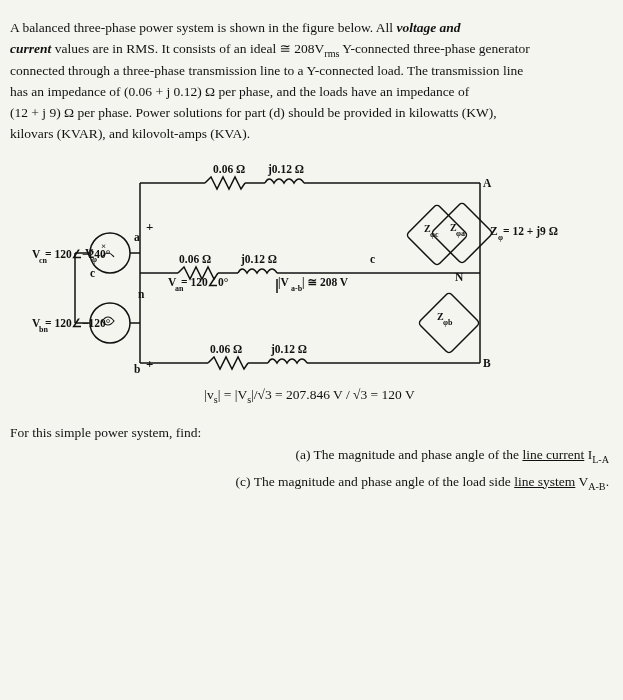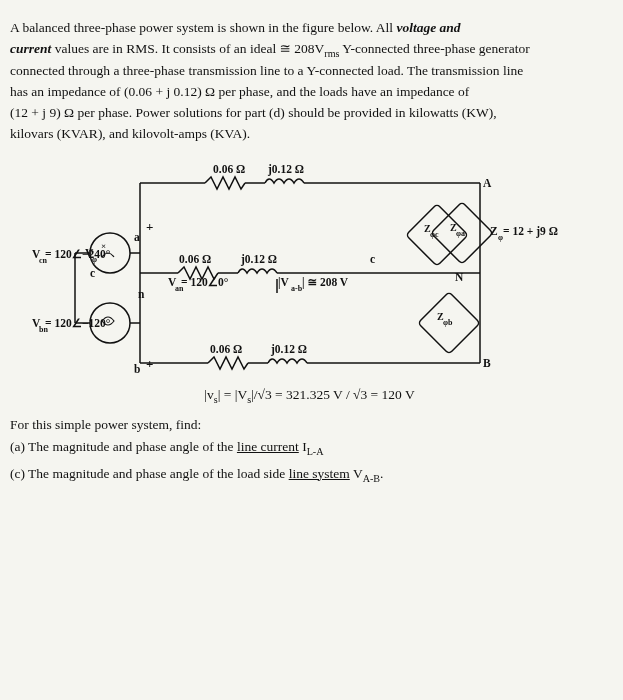--- a/index.html
+++ b/index.html
@@ -41,32 +41,33 @@
 
     
     .equation-line {
       text-align: center;
       font-size: 13.5px;
       margin: 2px 0 6px 0;
     }
 
     
     .find-text {
-      margin: 12px 0 4px 0;
+      margin: 20px 0 4px 0;
       font-size: 13.5px;
     }
 
     .questions-list {
       list-style: none;
       margin-left: 0;
     }
 
     .questions-list li {
       margin-bottom: 5px;
       line-height: 1.5;
+      text-align: right;
     }
 
     .underline {
       text-decoration: underline;
     }
 
     .bold {
       font-weight: bold;
     }
     sub { font-size: 0.75em; font-family: Liberation Serif, serif; }
@@ -203,21 +204,21 @@
       <text x="15" y="174" class="lbl">= 120∠−120°</text>
 
       <text x="108" y="145" class="lbl">n</text>
     </svg>
   </div>
 </div>
 
 <div class="equation-line">
   <span>|v<sub>s</sub>| = </span>
   <span>|V<sub>s</sub>|/√3 = </span>
-  <span>321.325 V / √3 = 120 V</span>
+  <span>207.846 V / √3 = 120 V</span>
 </div>
 
 <p class="find-text">For this simple power system, find:</p>
 
 <ul class="questions-list">
   <li>
     <span>(a) The magnitude and phase angle of the <span class="underline">line current</span> I<sub>L-A</sub></span>
   </li>
   <li>
     <span>(c) The magnitude and phase angle of the load side <span class="underline">line system</span> V<sub>A-B</sub>.</span>

